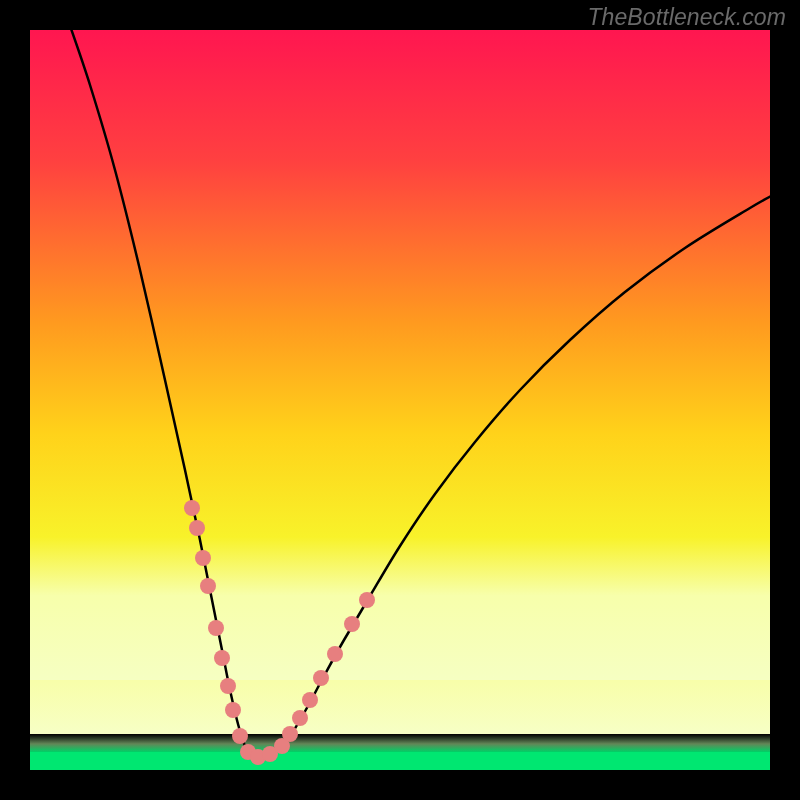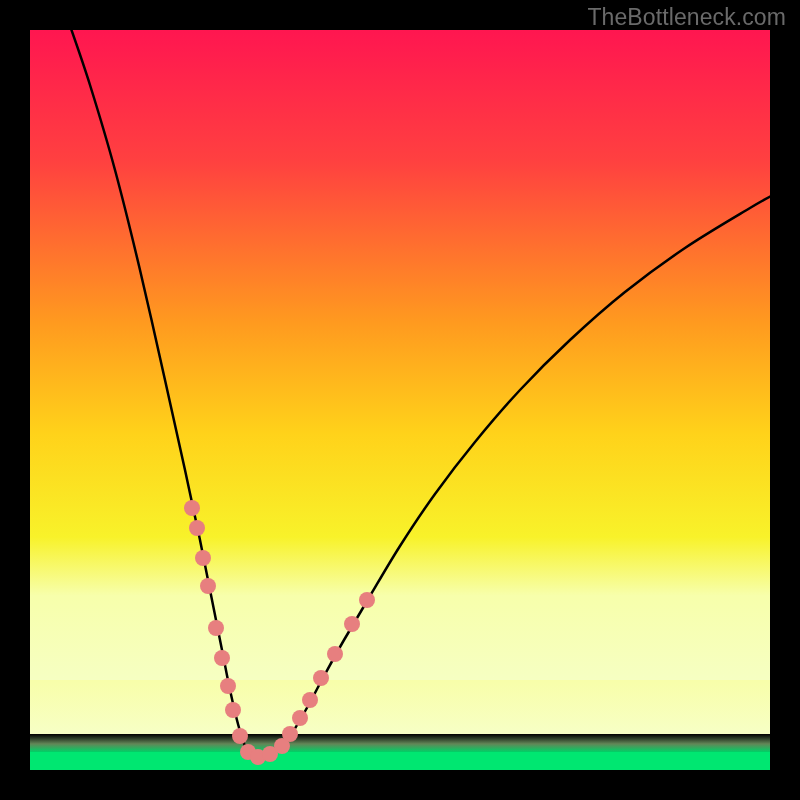--- a/index.html
+++ b/index.html
@@ -2,20 +2,21 @@
 <html><head>
 <meta charset="utf-8">
 <style>
   * { margin: 0; padding: 0; box-sizing: border-box; }
   html, body { width: 800px; height: 800px; overflow: hidden; background: #000; }
   .frame {
     position: relative;
     width: 800px;
     height: 800px;
     background: #000;
+    font-style: italic;
   }
   .plot-area {
     position: absolute;
     left: 30px;
     top: 30px;
     width: 740px;
     height: 740px;
     overflow: hidden;
   }
   .gradient {

